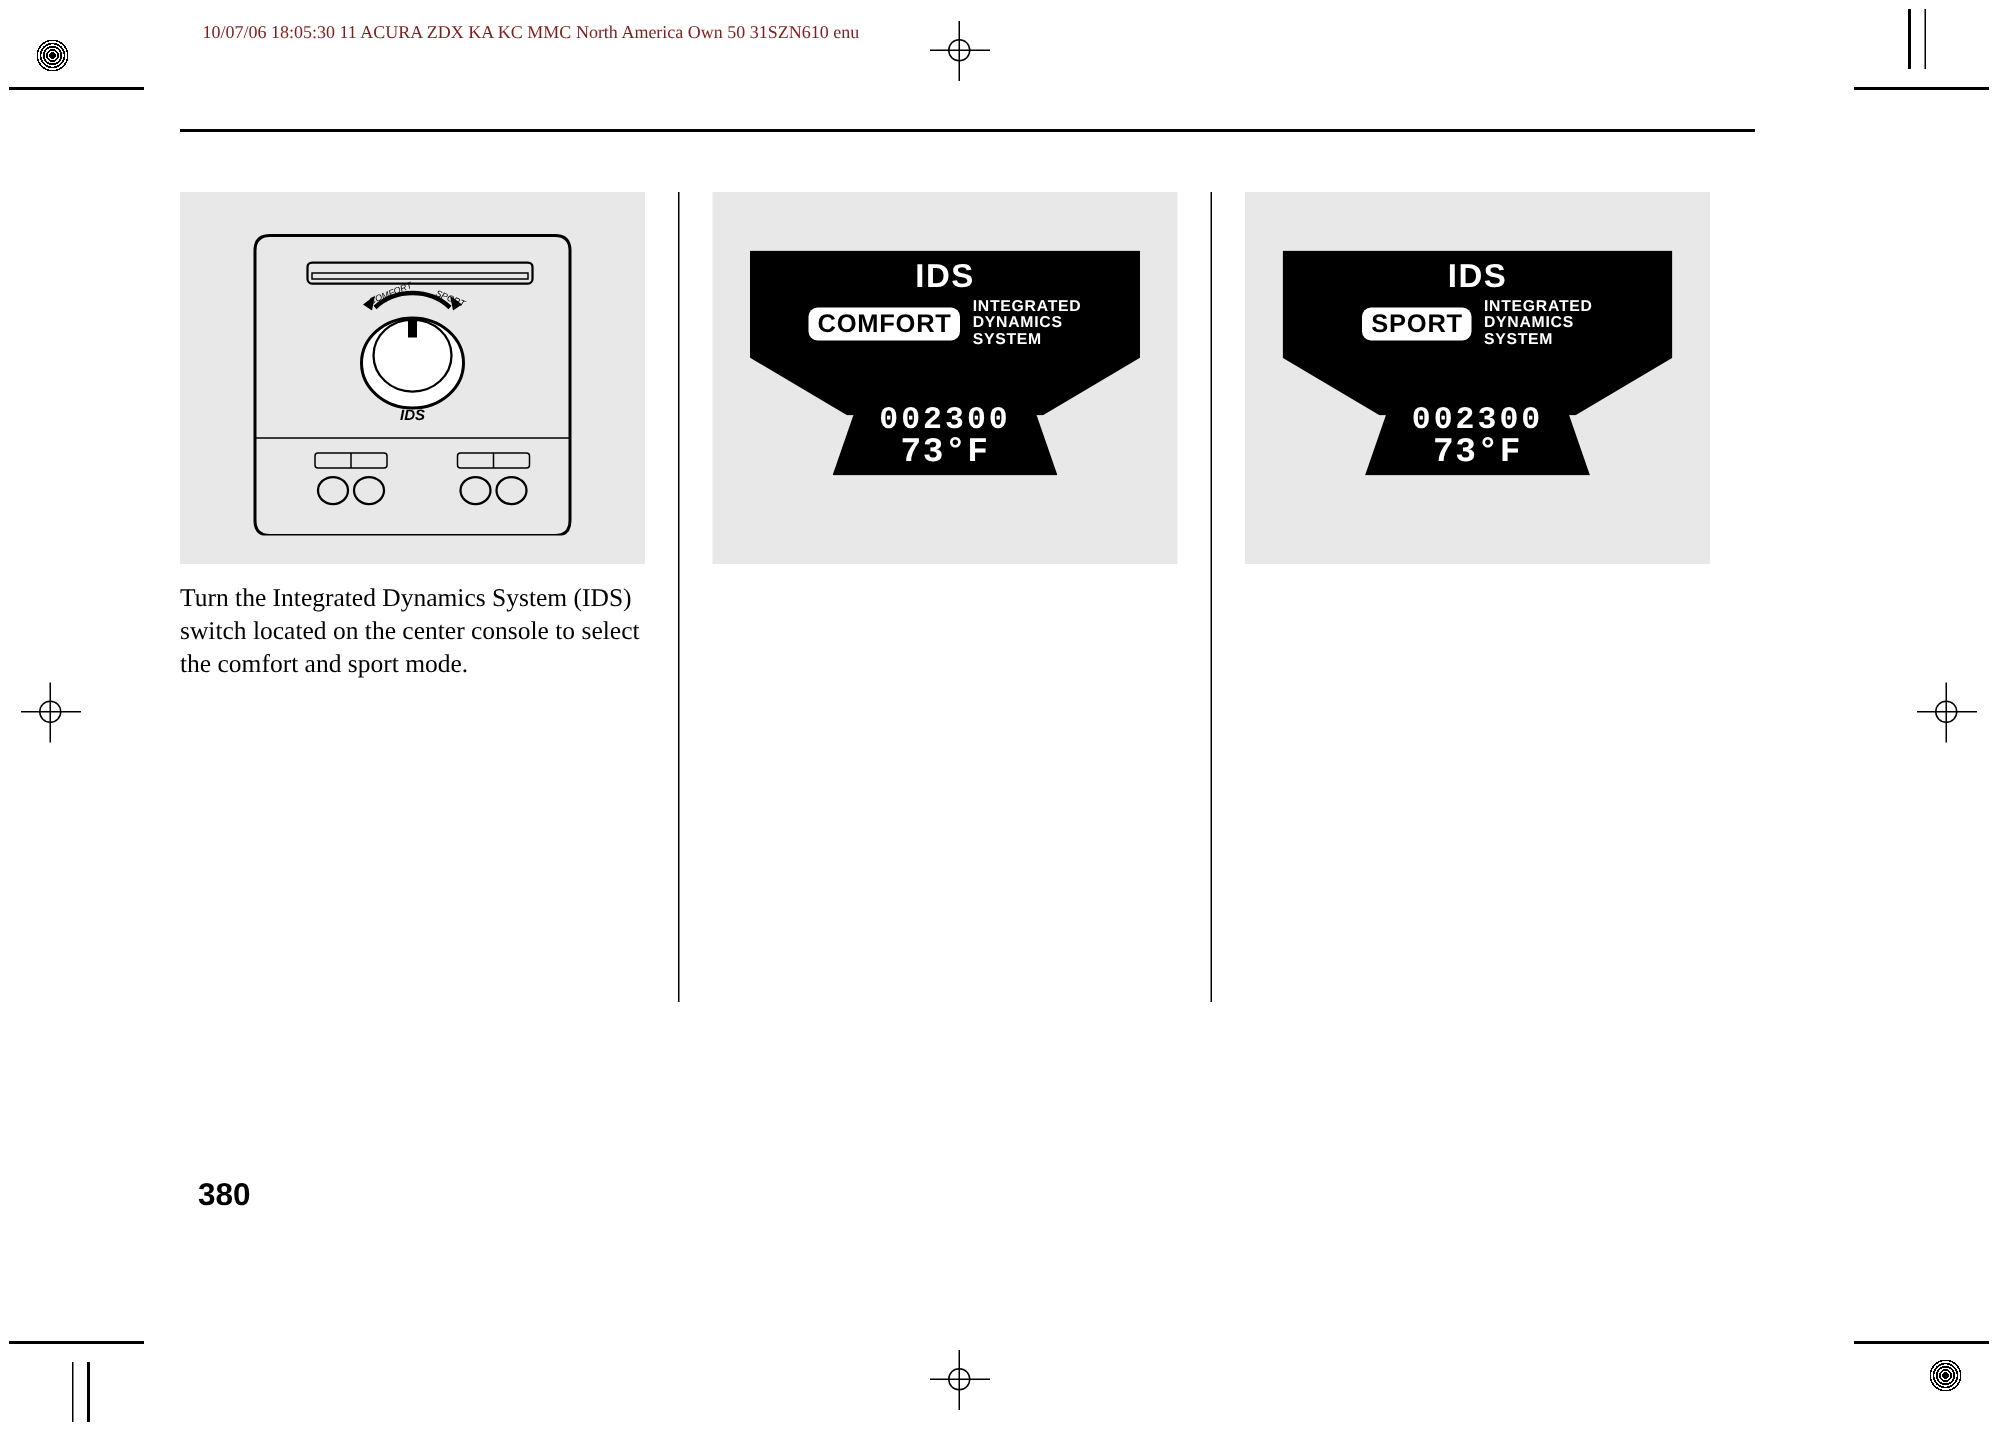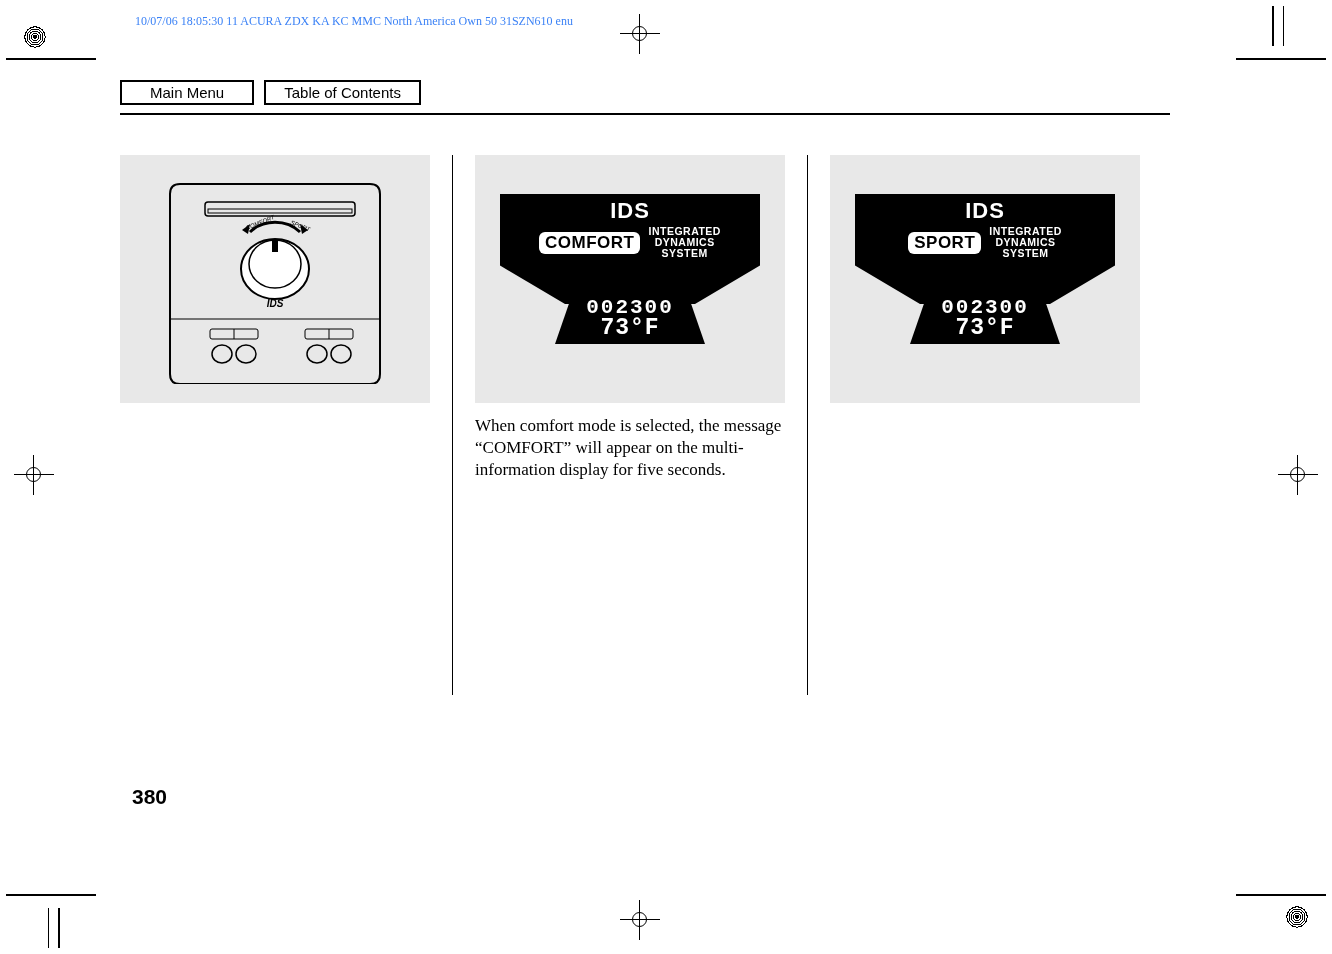--- a/index.html
+++ b/index.html
@@ -32,21 +32,21 @@
     }
     .cross-mark::before { top: 19px; left: 0; width: 40px; height: 1px; }
     .cross-mark::after  { left: 19px; top: 0; width: 1px; height: 40px; }
     .cross-circle { position: absolute; top: 12px; left: 12px; width: 15px; height: 15px; border: 1px solid #000; border-radius: 50%; }
 
     .header-meta {
       position: absolute;
       top: 14px; left: 135px;
       font-family: 'Times New Roman', serif;
       font-size: 12px;
-      color: #3b82f6;
+      color: #7f1d1d;
     }
 
     
     .frame-line { position: absolute; background: #000; }
 
     
     .page {
       position: absolute;
       top: 80px;
       left: 120px;
@@ -167,21 +167,21 @@
       font-size: 17px;
       letter-spacing: 0.5px;
       padding: 1px 6px;
       border-radius: 6px;
     }
     .ids-sub {
       font-family: Arial, Helvetica, sans-serif;
       font-weight: 900;
       font-size: 10.5px;
       line-height: 1.05;
-      text-align: center;
+      text-align: left;
       letter-spacing: 0.5px;
     }
     .ids-bottom {
       position: absolute;
       top: 90px; left: 0; right: 0;
       text-align: center;
       color: #fff;
     }
     .ids-trapezoid {
       position: absolute;
@@ -244,24 +244,20 @@
     <div class="cross-circle"></div>
   </div>
 
 <div class="frame-line" style="top:6px; right:48px; width:1px; height:40px;"></div>
 <div class="frame-line" style="bottom:6px; left:48px; width:1px; height:40px;"></div>
 
 <div class="header-meta">10/07/06 18:05:30   11 ACURA ZDX KA KC MMC North America Own 50 31SZN610 enu</div>
 
 <div class="page">
 
-  <div class="nav-buttons">
-    <button class="nav-btn main">Main Menu</button>
-    <button class="nav-btn">Table of Contents</button>
-  </div>
 
   <hr class="title-rule">
 
   <div class="columns">
 
     <div class="col">
       <div class="illus">
         <svg class="console-svg" viewBox="0 0 250 210">
 
           <path d="M30 10 L220 10 Q230 10 230 20 L230 200 Q230 210 220 210 L30 210 Q20 210 20 200 L20 20 Q20 10 30 10 Z" fill="#e8e8e8" stroke="#000" stroke-width="2"></path>
@@ -288,20 +284,21 @@
           <line x1="84" y1="155" x2="84" y2="165" stroke="#000" stroke-width="1"></line>
           <ellipse cx="72" cy="180" rx="10" ry="9" fill="none" stroke="#000" stroke-width="1.5"></ellipse>
           <ellipse cx="96" cy="180" rx="10" ry="9" fill="none" stroke="#000" stroke-width="1.5"></ellipse>
 
           <rect x="155" y="155" width="48" height="10" rx="2" fill="none" stroke="#000" stroke-width="1"></rect>
           <line x1="179" y1="155" x2="179" y2="165" stroke="#000" stroke-width="1"></line>
           <ellipse cx="167" cy="180" rx="10" ry="9" fill="none" stroke="#000" stroke-width="1.5"></ellipse>
           <ellipse cx="191" cy="180" rx="10" ry="9" fill="none" stroke="#000" stroke-width="1.5"></ellipse>
         </svg>
       </div>
+      <p class="caption">Turn the Integrated Dynamics System (IDS) switch located on the center console to select the comfort and sport mode.</p>
     </div>
 
     <div class="col mid divider-ext">
       <div class="illus">
         <div class="ids-panel">
           <div class="ids-top">
             <div class="ids-title">IDS</div>
             <div class="ids-row">
               <span class="ids-mode-box">COMFORT</span>
               <span class="ids-sub">
@@ -311,21 +308,20 @@
               </span>
             </div>
           </div>
           <div class="ids-trapezoid"></div>
           <div class="ids-bottom">
             <div class="ids-odometer">002300</div>
             <div class="ids-temp">73°F</div>
           </div>
         </div>
       </div>
-      <p class="caption">When comfort mode is selected, the message “COMFORT” will appear on the multi-information display for five seconds.</p>
     </div>
 
     <div class="col right divider-ext">
       <div class="illus">
         <div class="ids-panel">
           <div class="ids-top">
             <div class="ids-title">IDS</div>
             <div class="ids-row">
               <span class="ids-mode-box">SPORT</span>
               <span class="ids-sub">

